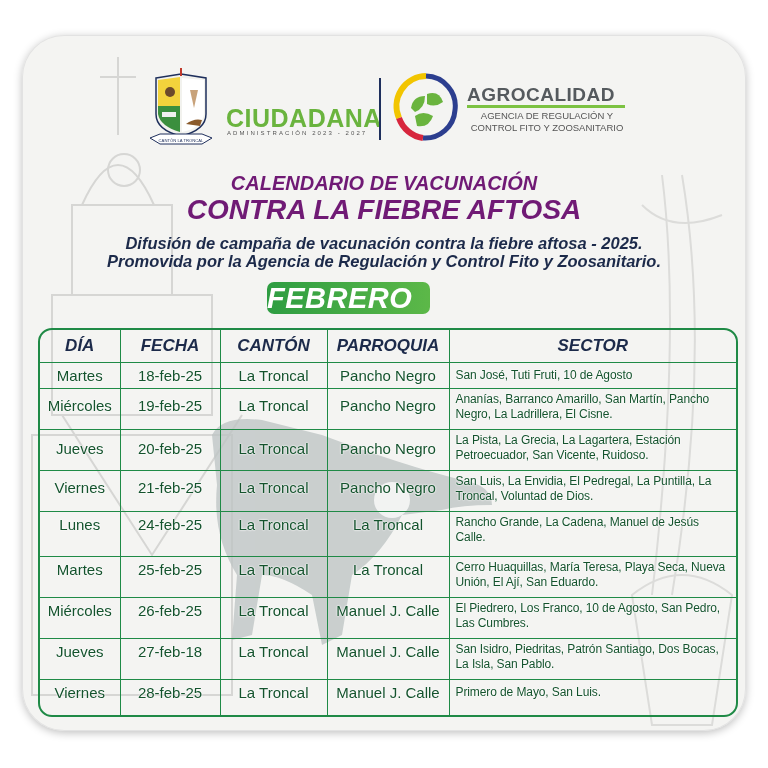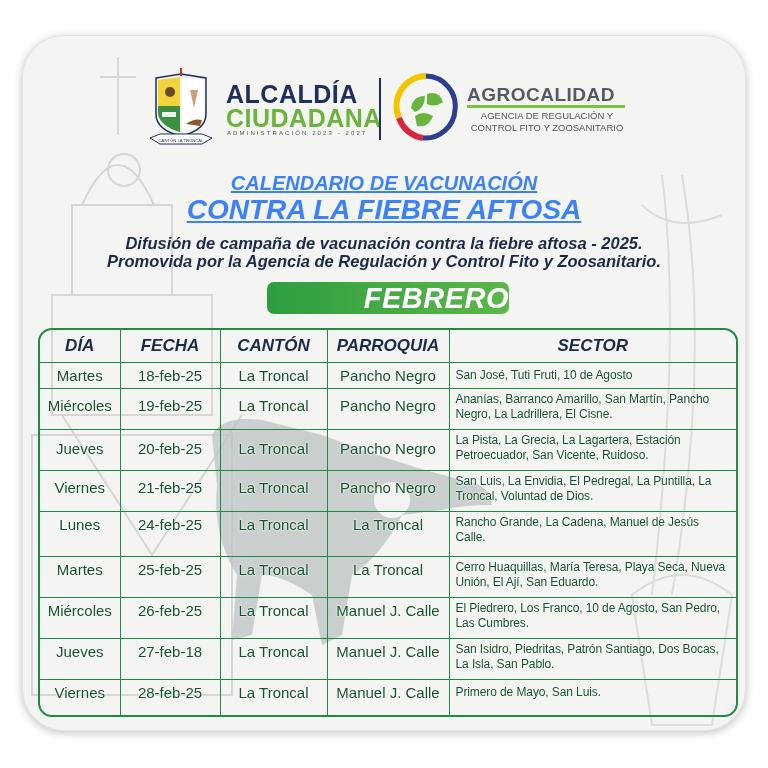--- a/index.html
+++ b/index.html
@@ -21,29 +21,29 @@
   .alcaldia-title { position:absolute; left:226px; top:82px; font-size:25px; font-weight:bold; color:#1e2f5c; letter-spacing:0.5px; line-height:25px; }
   .alcaldia-sub { position:absolute; left:226px; top:106px; font-size:25px; font-weight:bold; color:#6ab43e; letter-spacing:0.5px; line-height:25px; }
   .alcaldia-admin { position:absolute; left:227px; top:130px; font-size:6px; letter-spacing:2.1px; color:#555; }
   .logo-divider { position:absolute; left:379px; top:78px; width:2px; height:62px; background:#1e2f5c; }
   .agro-emblem { position:absolute; left:393px; top:72px; width:66px; height:70px; }
   .agro-title { position:absolute; left:467px; top:84px; font-size:19px; font-weight:bold; color:#555a5e; letter-spacing:0.5px; }
   .agro-line { position:absolute; left:467px; top:105px; width:158px; height:3px; background:#7cc242; }
   .agro-sub { position:absolute; left:467px; top:110px; width:160px; font-size:9.5px; color:#555; line-height:12px; text-align:center; }
 
   
-  .h1 { position:absolute; left:0; width:768px; text-align:center; font-style:italic; font-weight:bold; color:#3b82f6;text-decoration:underline; }
+  .h1 { position:absolute; left:0; width:768px; text-align:center; font-style:italic; font-weight:bold; color:#701a75; }
   .h1.top { top:172px; font-size:20px; }
   .h1.main { top:194px; font-size:28px; }
   .subtitle { position:absolute; left:0; width:768px; text-align:center; font-style:italic; font-weight:bold; color:#1c2a4a; font-size:16.5px; line-height:18px; top:234px; }
 
   .month-pill {
-    position:absolute; left:267px; top:282px; width:242px; height:32px; border-radius:7px;
+    position:absolute; left:267px; top:282px; width:163px; height:32px; border-radius:7px;
     background:linear-gradient(90deg,#2e9d42 0%, #5cb848 100%);
-    color:#fff; font-style:italic; font-weight:bold; font-size:29px; text-align:right; line-height:32px;
+    color:#fff; font-style:italic; font-weight:bold; font-size:29px; text-align:left; line-height:32px;
     letter-spacing:0.5px;
   }
 
   
   .table-wrap {
     position:absolute; left:38px; top:328px; width:700px; height:389px;
     border:2px solid #1f8a46; border-radius:14px; overflow:hidden; box-sizing:border-box;
   }
   table { border-collapse:collapse; width:100%; height:100%; table-layout:fixed; }
   th, td { border:1.5px solid #1f8a46; padding:0; }
@@ -95,21 +95,20 @@
     <path d="M8 38 L30 38 L30 64 Q10 58 8 46 Z" fill="#3b8f3e"></path>
     <rect x="12" y="44" width="14" height="5" fill="#f0f0f0"></rect>
     <path d="M32 10 L54 12 L54 46 Q52 60 32 64 Z" fill="#ffffff"></path>
     <path d="M36 56 Q44 50 52 52 L50 58 Z" fill="#8a5a2b"></path>
     <circle cx="20" cy="24" r="5" fill="#6b4a2b"></circle>
     <path d="M40 22 L44 40 L48 22 Z" fill="#c8a27a"></path>
     <line x1="31" y1="0" x2="31" y2="8" stroke="#c0392b" stroke-width="2"></line>
     <path d="M0 70 L10 66 L52 66 L62 70 L52 76 L10 76 Z" fill="#ffffff" stroke="#1e2f5c" stroke-width="1"></path>
     <text x="31" y="73.5" font-size="4.2" text-anchor="middle" fill="#1e2f5c" font-family="Liberation Sans, sans-serif">CANTÓN LA TRONCAL</text>
   </svg>
-  <div class="alcaldia-title">ALCALDÍA</div>
   <div class="alcaldia-sub">CIUDADANA</div>
   <div class="alcaldia-admin">ADMINISTRACIÓN 2023 - 2027</div>
   <div class="logo-divider"></div>
   <svg class="agro-emblem" viewBox="0 0 66 70">
     <path d="M33 4 A30 30 0 0 0 6 46" fill="none" stroke="#f2c500" stroke-width="6"></path>
     <path d="M6 46 A30 30 0 0 0 30 66" fill="none" stroke="#d7263d" stroke-width="6"></path>
     <path d="M33 4 A30 30 0 0 1 62 38 A30 30 0 0 1 30 66" fill="none" stroke="#2c3e8f" stroke-width="5"></path>
     <path d="M18 36 Q20 24 32 24 Q32 36 22 40 Z" fill="#6ab43e"></path>
     <path d="M34 22 Q46 18 50 30 Q42 36 34 32 Z" fill="#6ab43e"></path>
     <path d="M22 44 Q30 38 40 44 Q36 56 24 54 Z" fill="#6ab43e"></path>

